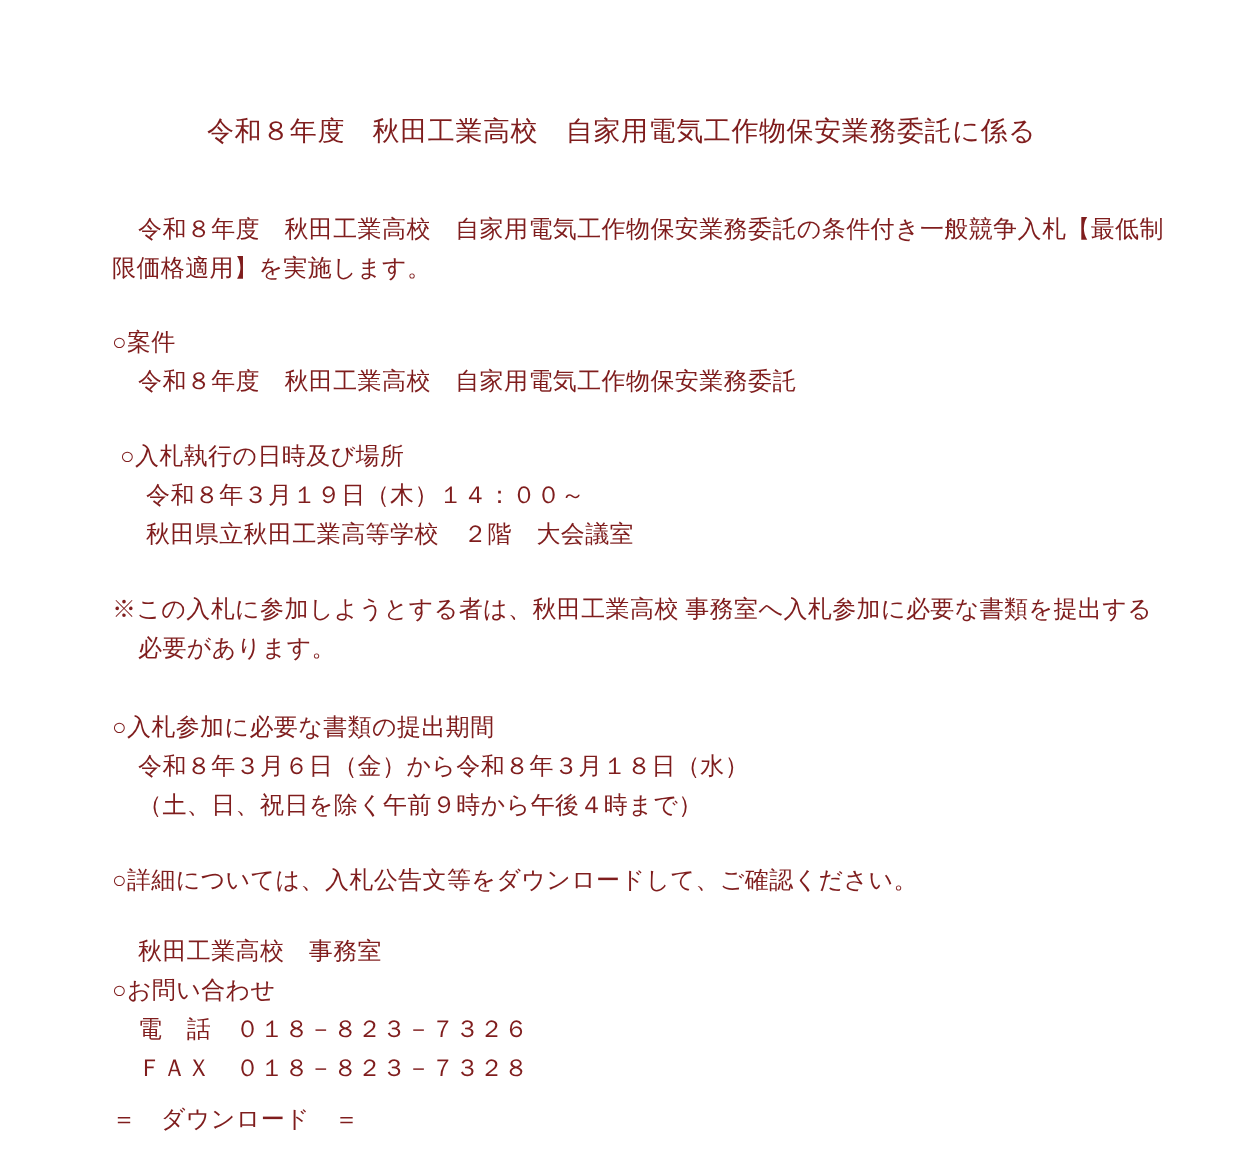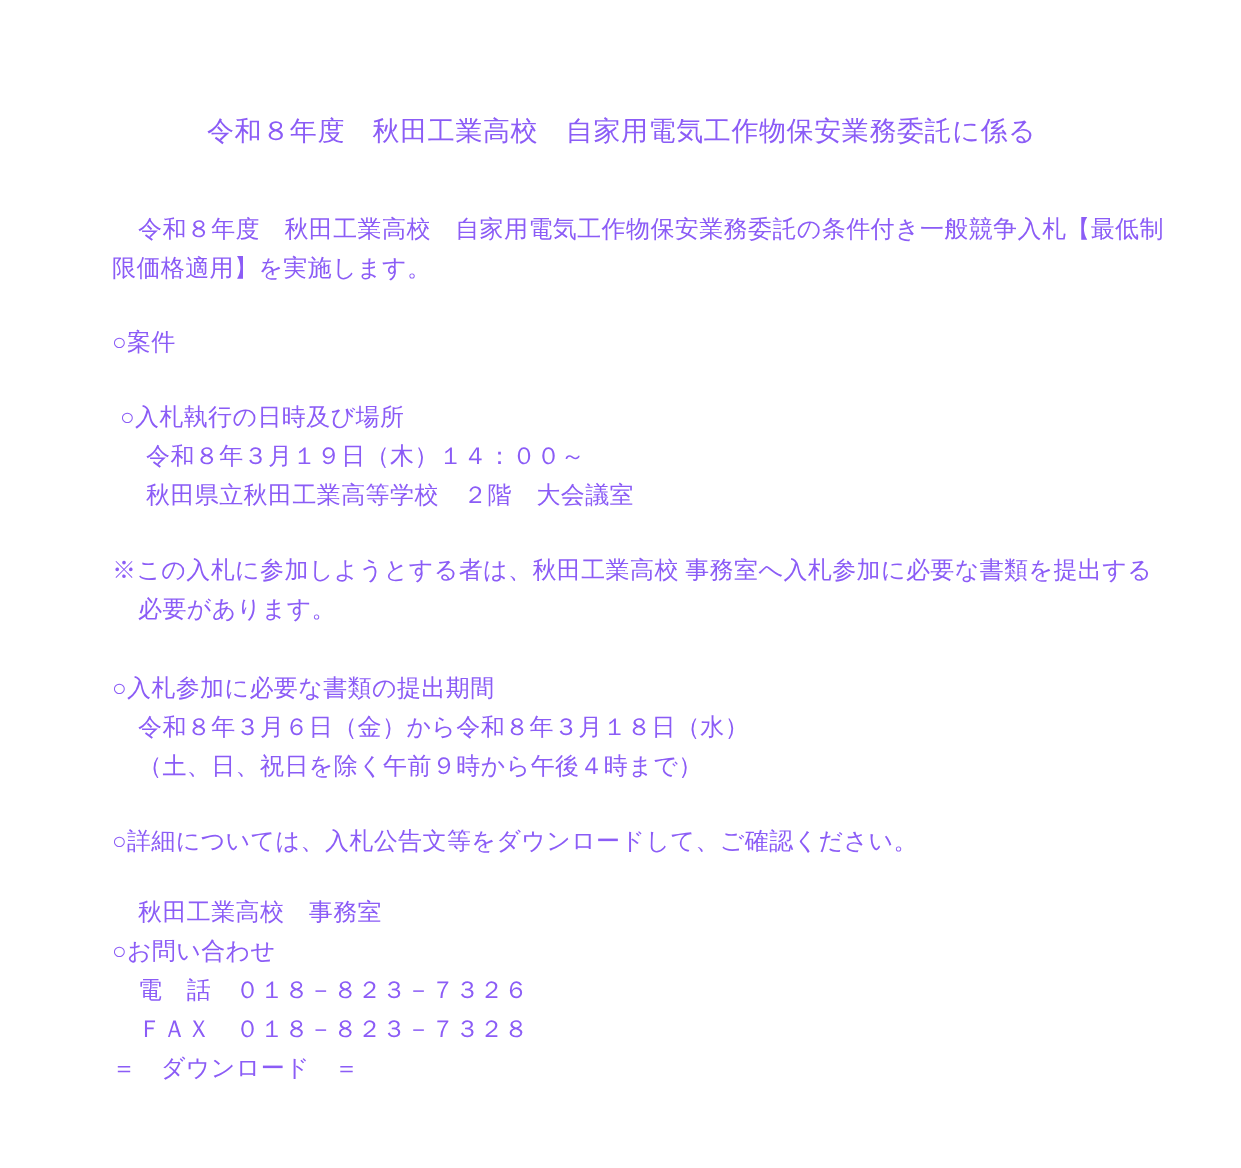--- a/index.html
+++ b/index.html
@@ -5,21 +5,21 @@
   html, body {
     margin: 0;
     padding: 0;
     background: #ffffff;
   }
   .page {
     position: relative;
     width: 1241px;
     height: 1168px;
     background: #ffffff;
-    color: #8b5cf6;
+    color: #7f1d1d;
     font-family: "Liberation Serif", "DejaVu Serif", serif;
     overflow: hidden;
     box-sizing: border-box;
     padding: 109px 30px 0 112px;
   }
   .line {
     font-size: 24px;
     line-height: 39px;
     height: 39px;
     letter-spacing: 0.4px;
@@ -35,38 +35,39 @@
   .title-indent-1 { padding-left: 95px; }
   .title-indent-2 { padding-left: 61px; }
   .indent { padding-left: 26px; }
   .mt-intro   { margin-top: 57px; }
   .mt-anken   { margin-top: 35px; }
   .mt-exec    { margin-top: 36px; margin-left: 8px; }
   .mt-note    { margin-top: 36px; }
   .mt-submit  { margin-top: 40px; }
   .mt-details { margin-top: 36px; }
   .mt-contact { margin-top: 32px; }
-  .mt-footer  { margin-top: 0; }
+  .mt-footer  { margin-top: 12px; }
 </style>
 </head>
 <body>
 
 <div class="page">
 
   <div>
     <div class="title-line title-indent-1">令和８年度　秋田工業高校　自家用電気工作物保安業務委託に係る</div>
   </div>
 
   <div class="mt-intro">
     <div class="line indent">令和８年度　秋田工業高校　自家用電気工作物保安業務委託の条件付き一般競争入札【最低制</div>
     <div class="line">限価格適用】を実施します。</div>
   </div>
 
   <div class="mt-anken">
     <div class="line">○案件</div>
+    <div class="line indent">令和８年度　秋田工業高校　自家用電気工作物保安業務委託</div>
   </div>
 
   <div class="mt-exec">
     <div class="line">○入札執行の日時及び場所</div>
     <div class="line indent">令和８年３月１９日（木）１４：００～</div>
     <div class="line indent">秋田県立秋田工業高等学校　２階　大会議室</div>
   </div>
 
   <div class="mt-note">
     <div class="line">※この入札に参加しようとする者は、秋田工業高校 事務室へ入札参加に必要な書類を提出する</div>

